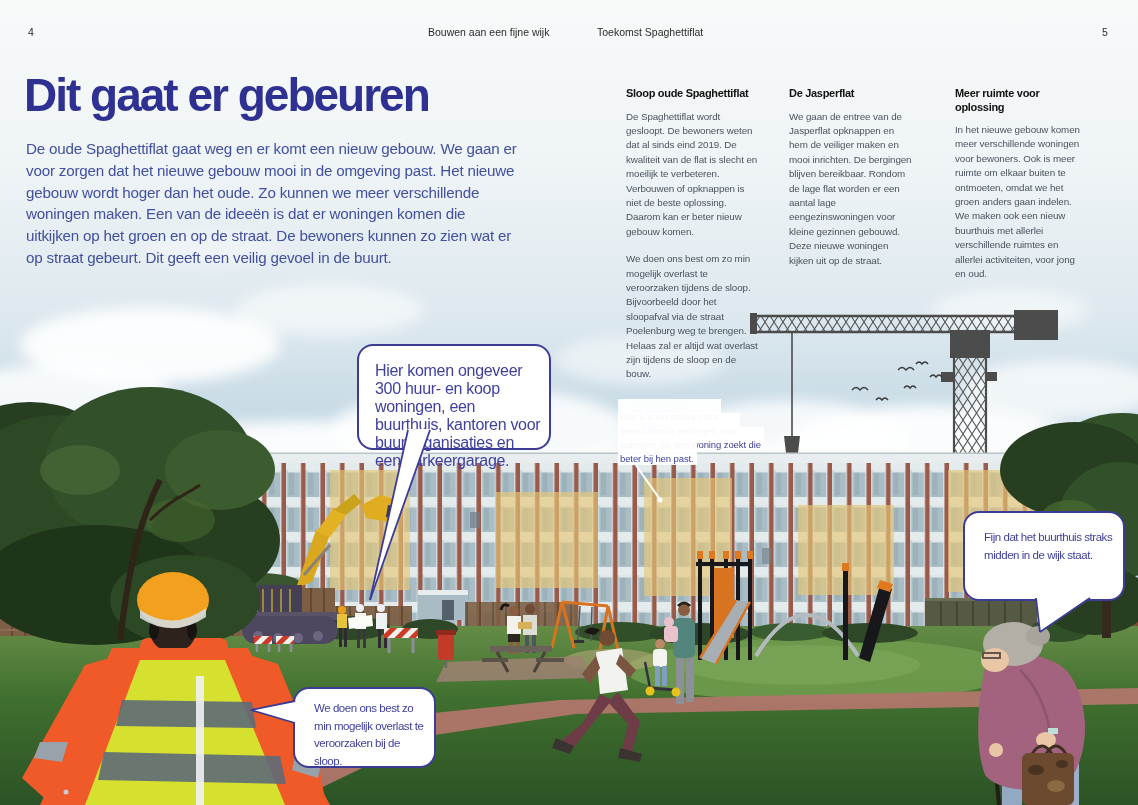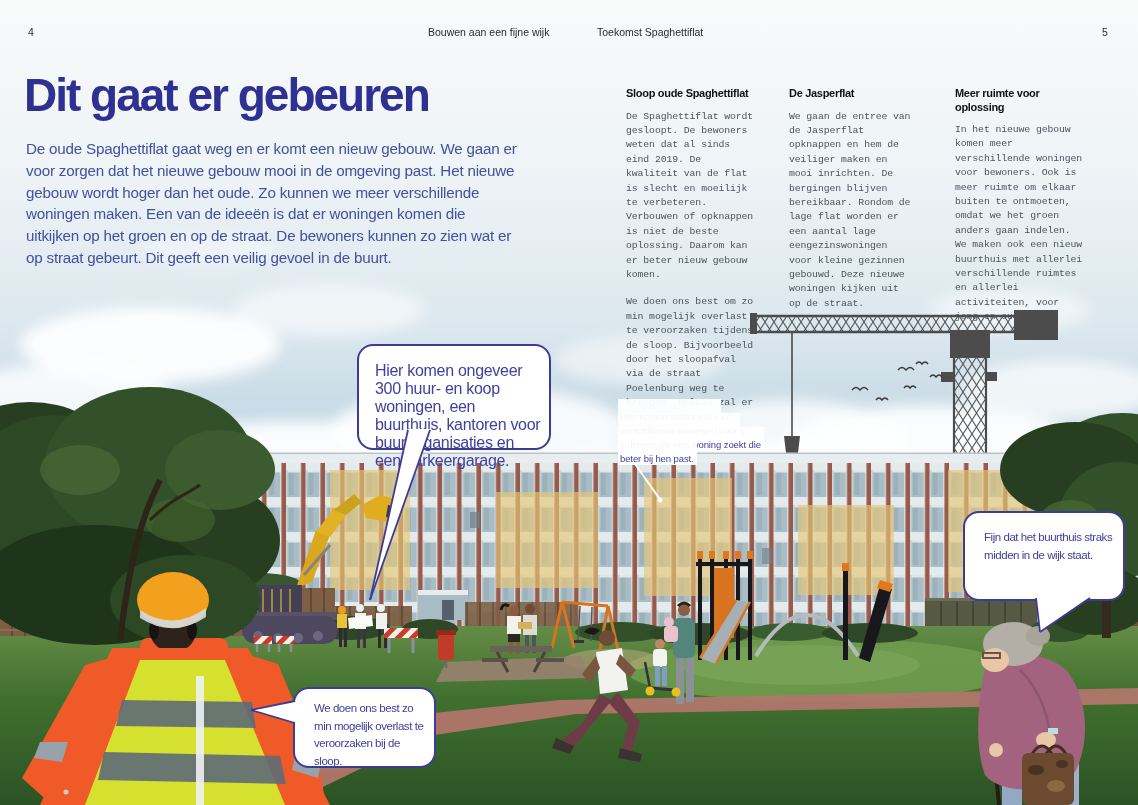--- a/index.html
+++ b/index.html
@@ -13,21 +13,21 @@
   #pn-left{left:28px;} #rh-left{left:428px;} #rh-right{left:597px;} #pn-right{left:1102px;}
   
   .title{position:absolute;left:24px;top:68px;z-index:20;color:#2e3192;
          font-size:46px;font-weight:800;letter-spacing:-2px;white-space:nowrap;}
   .intro{position:absolute;left:26px;top:138px;width:492px;z-index:20;color:#4150a0;
          font-size:15.2px;line-height:21.8px;letter-spacing:-0.2px;}
   
   .col{position:absolute;top:87px;z-index:20;}
   #col1{left:626px;width:132px;} #col2{left:789px;width:125px;} #col3{left:955px;width:129px;}
   .col h3{margin:0 0 9px 0;font-size:11px;line-height:13.5px;font-weight:700;color:#121212;letter-spacing:-0.3px;}
-  .col p{margin:0 0 13px 0;font-size:9.8px;line-height:14.4px;color:#4a535d;letter-spacing:-0.1px;font-family:Liberation Mono, monospace;}
+  .col p{margin:0 0 13px 0;font-size:9.8px;line-height:14.4px;color:#4a535d;letter-spacing:-0.1px;}
   
   .bubble{position:absolute;background:#fff;border:2px solid #3c3c96;border-radius:16px;
           color:#4040a0;z-index:50;}
   #b-housing{left:333px;top:344px;width:194px;height:106px;padding:16px 8px 0 16px;
              font-size:16px;line-height:18px;letter-spacing:-0.3px;margin-left:24px;}
   #b-community{left:963px;top:511px;width:162px;height:90px;padding:16px 5px 0 19px;
              font-size:11.5px;line-height:17.5px;letter-spacing:-0.45px;}
   #b-demolition{left:293px;top:687px;width:143px;height:81px;padding:11px 5px 0 19px;
              font-size:11.5px;line-height:17.5px;letter-spacing:-0.45px;}
   #b-variety{left:618px;top:410px;width:156px;background:none;border:none;border-radius:0;

